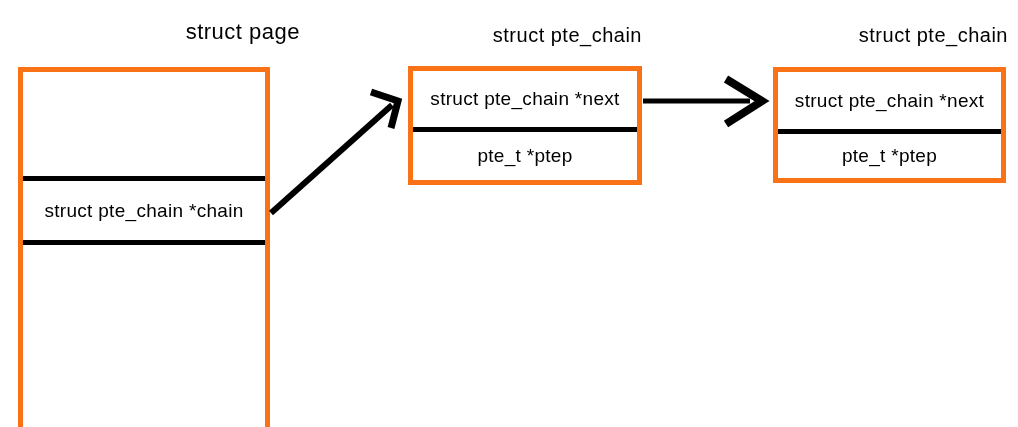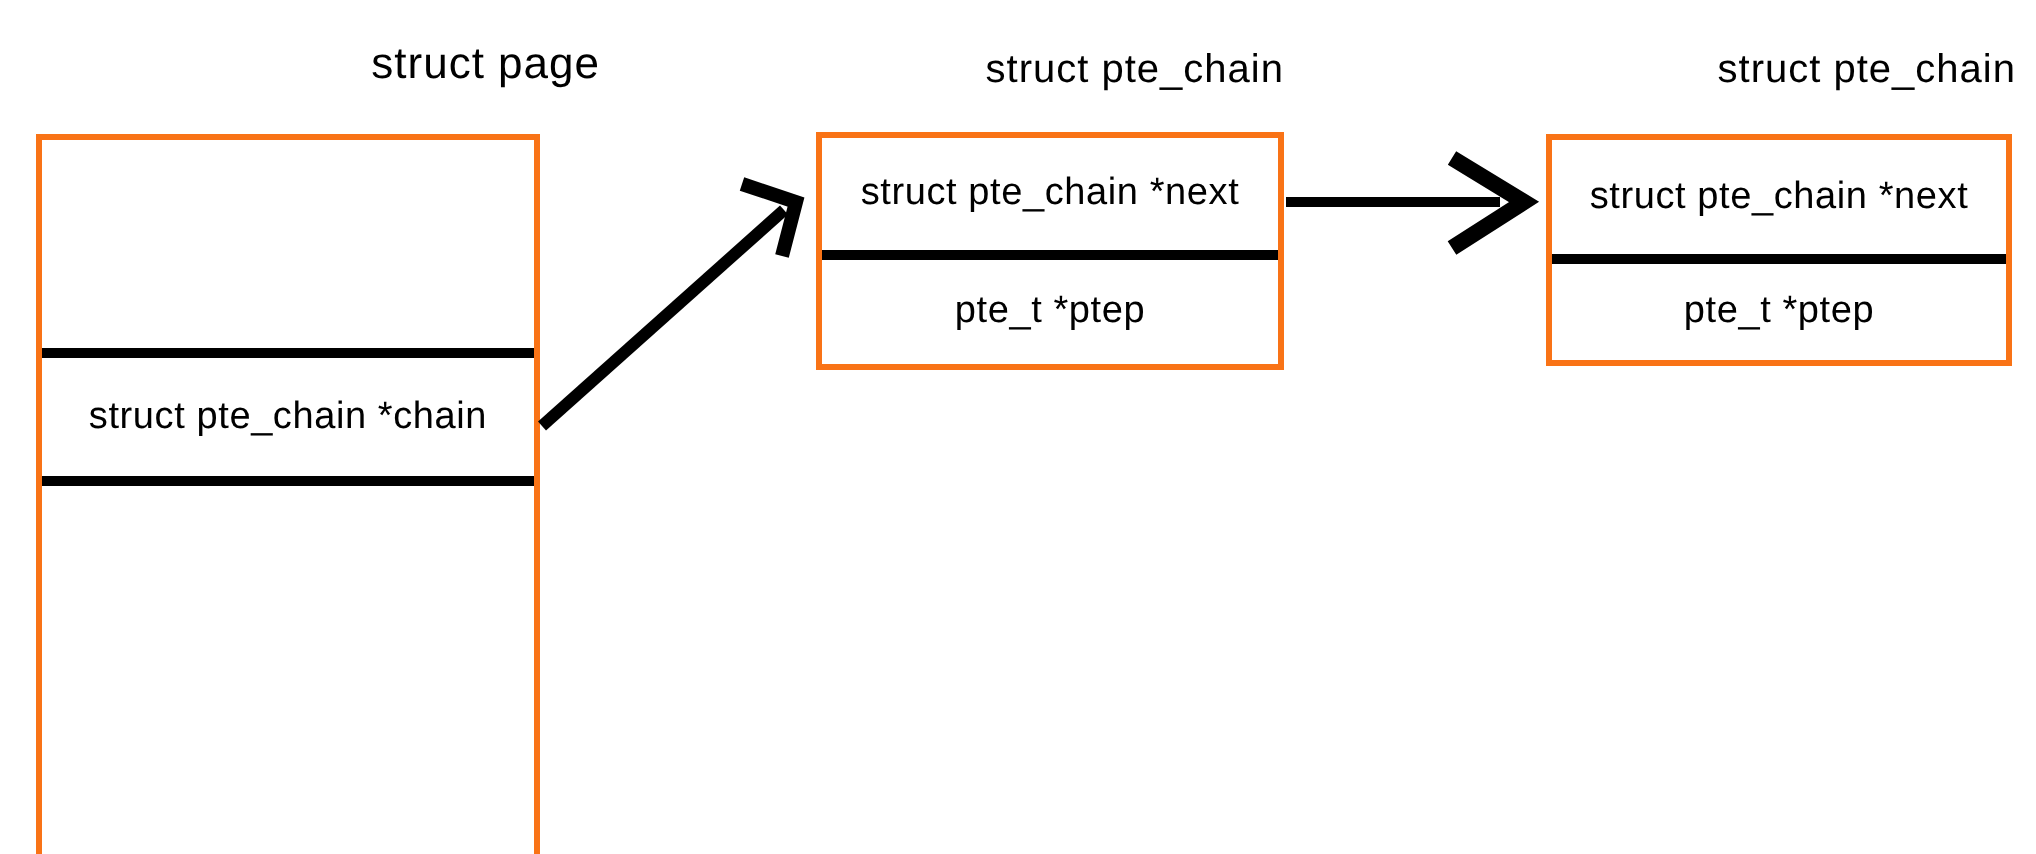--- a/index.html
+++ b/index.html
@@ -24,21 +24,21 @@
     color: #000000;
     white-space: nowrap;
   }
   .t-page { left: 20px;  top: 19px; width: 280px; }
   .t-pte1 { left: 402px; top: 24px; width: 240px; font-size: 20px; }
   .t-pte2 { left: 768px; top: 24px; width: 240px; font-size: 20px; }
 
   .box {
     position: absolute;
     box-sizing: border-box;
-    border: 3px solid #f97316;
+    border: 5px solid #f97316;
     background: #ffffff;
     display: flex;
     flex-direction: column;
   }
   .box-page { left: 18px;  top: 67px; width: 252px; height: 412px; justify-content: center; }
   .box-pte1 { left: 408px; top: 66px; width: 234px; height: 119px; }
   .box-pte2 { left: 773px; top: 67px; width: 233px; height: 116px; }
 
   .cell {
     display: flex;

